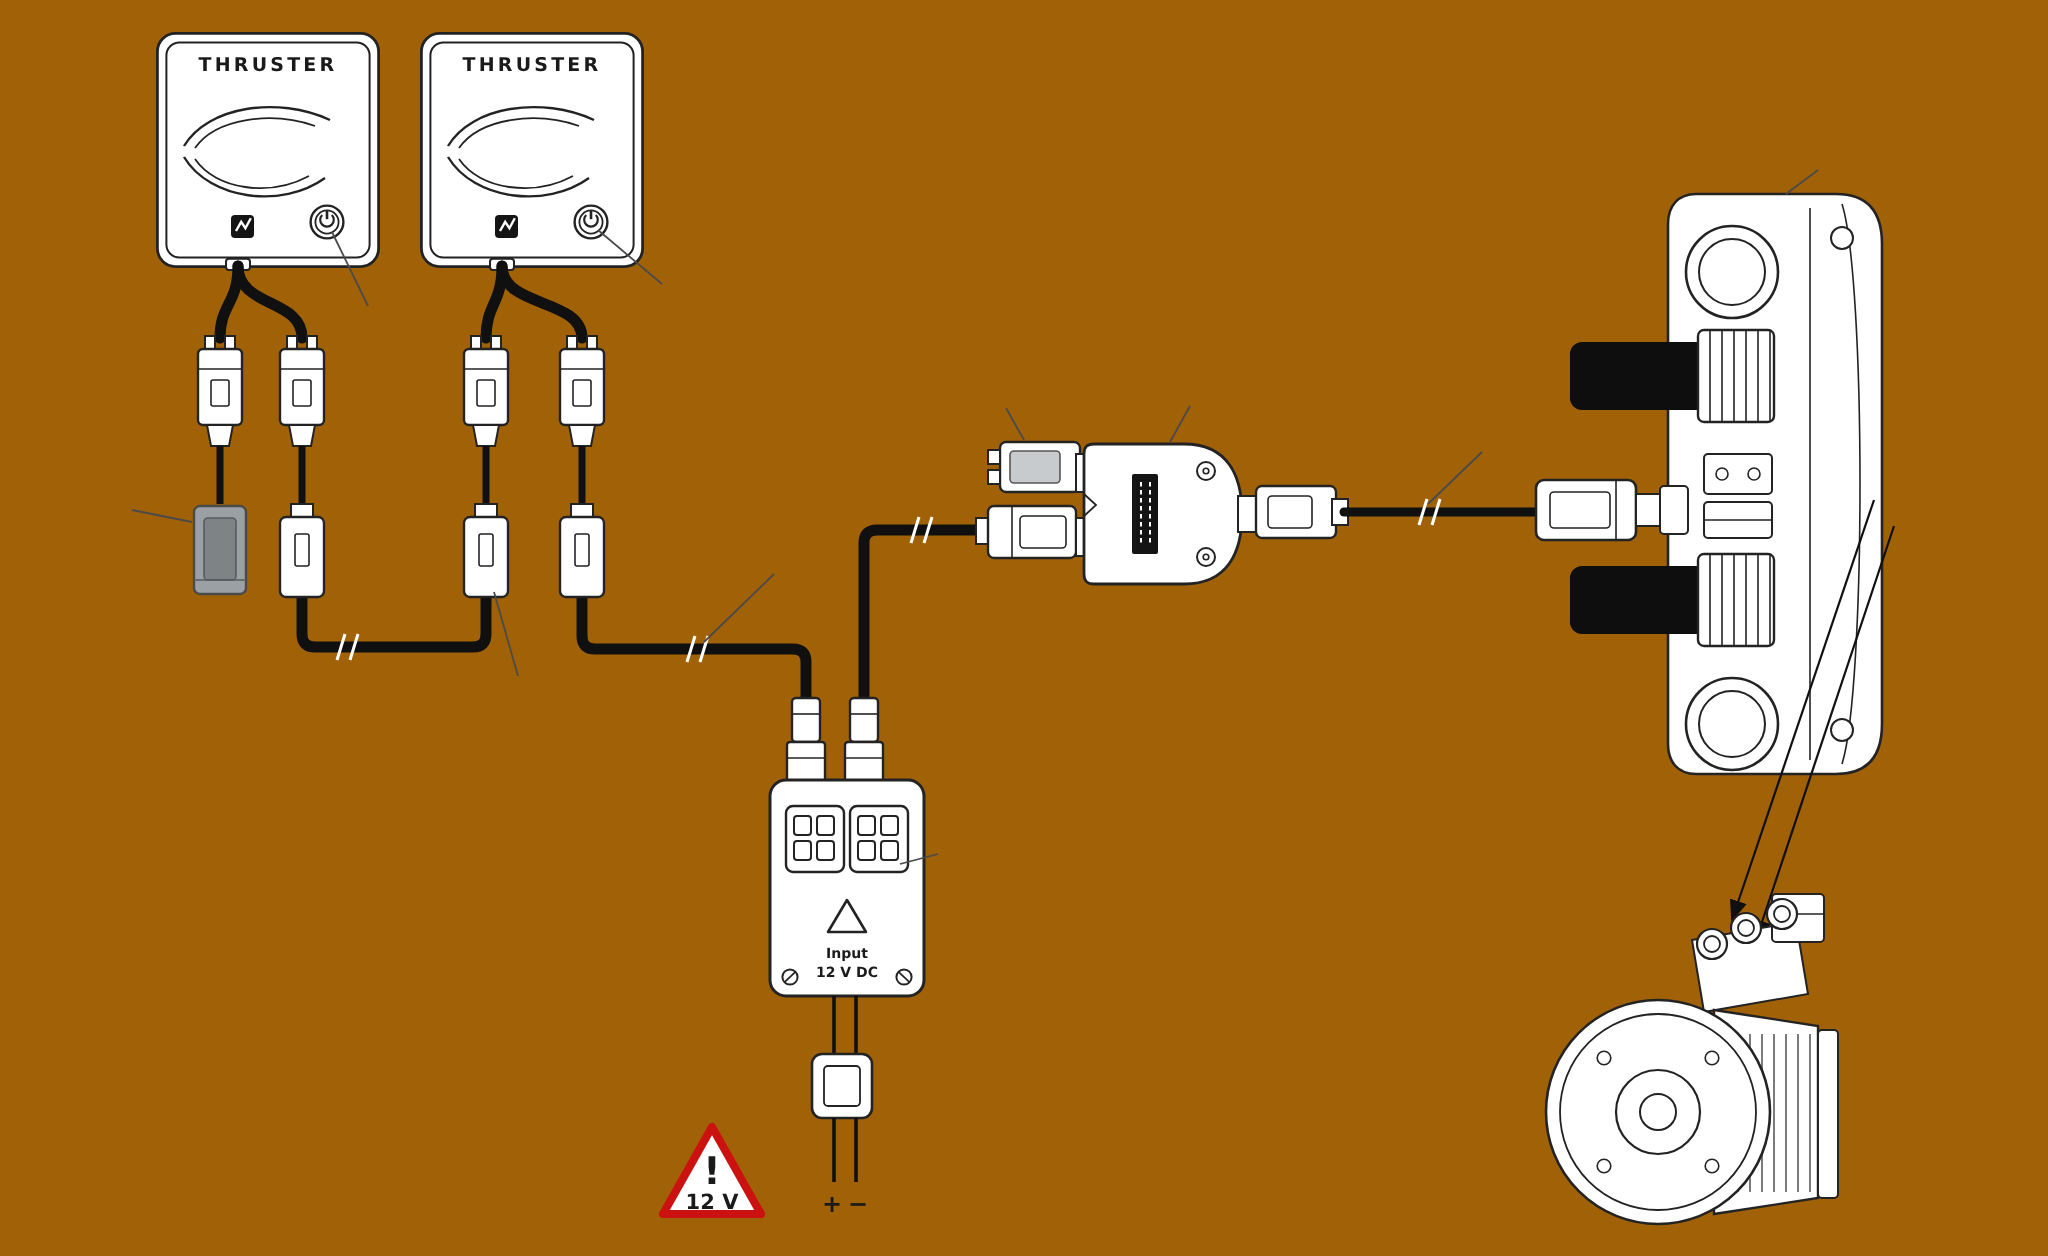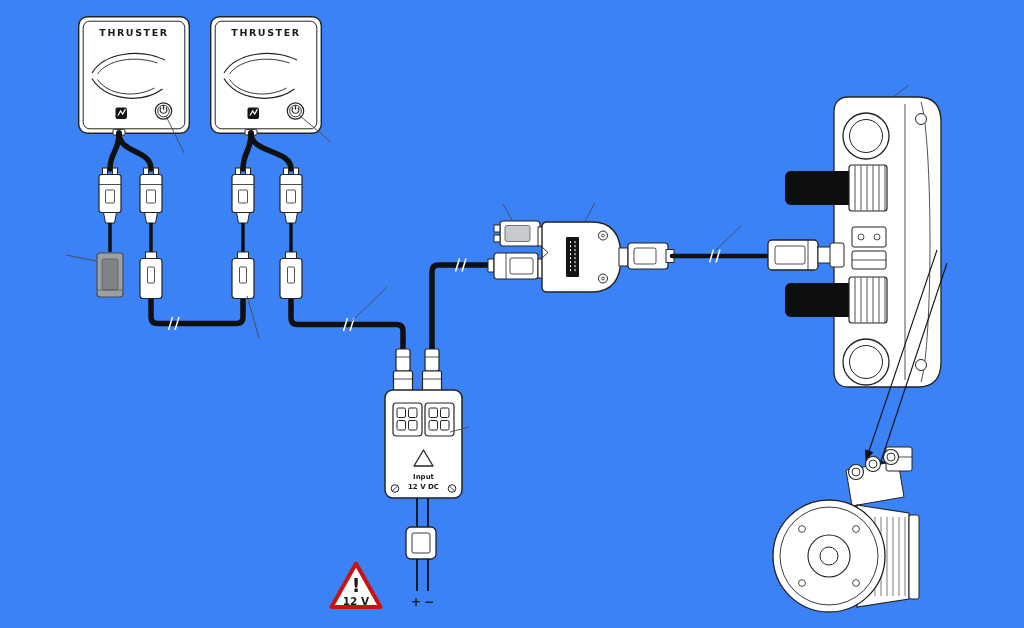--- a/index.html
+++ b/index.html
@@ -1,16 +1,16 @@
 <!DOCTYPE html>
 <html><head>
 <meta charset="utf-8">
 <style>
   html,body{margin:0;padding:0;background:#ffffff;}
-  .canvas{position:relative;width:1024px;height:628px;background:#3b82f6;overflow:hidden;}
+  .canvas{position:relative;width:1024px;height:628px;background:#a16207;overflow:hidden;}
   svg{display:block;}
   
   .s06{stroke:#232323;stroke-width:.6;fill:none}
   .s08{stroke:#232323;stroke-width:.8;fill:none}
   .s09{stroke:#232323;stroke-width:.9;fill:none}
   .s10{stroke:#232323;stroke-width:1;fill:none}
   .s11{stroke:#232323;stroke-width:1.1;fill:none}
   .s12{stroke:#232323;stroke-width:1.2;fill:none}
   .s13{stroke:#232323;stroke-width:1.3;fill:none}
   .s14{stroke:#232323;stroke-width:1.4;fill:none}

